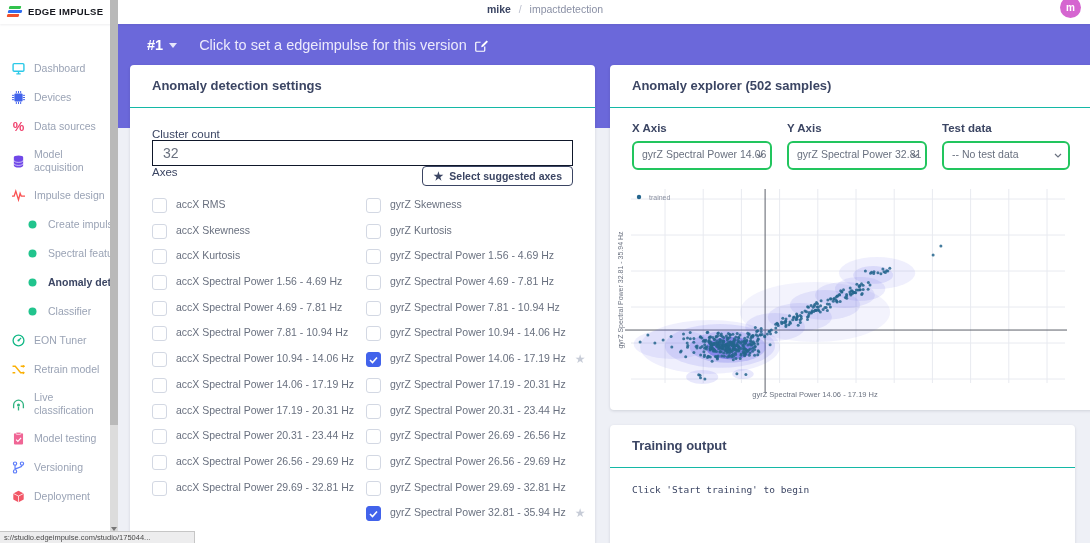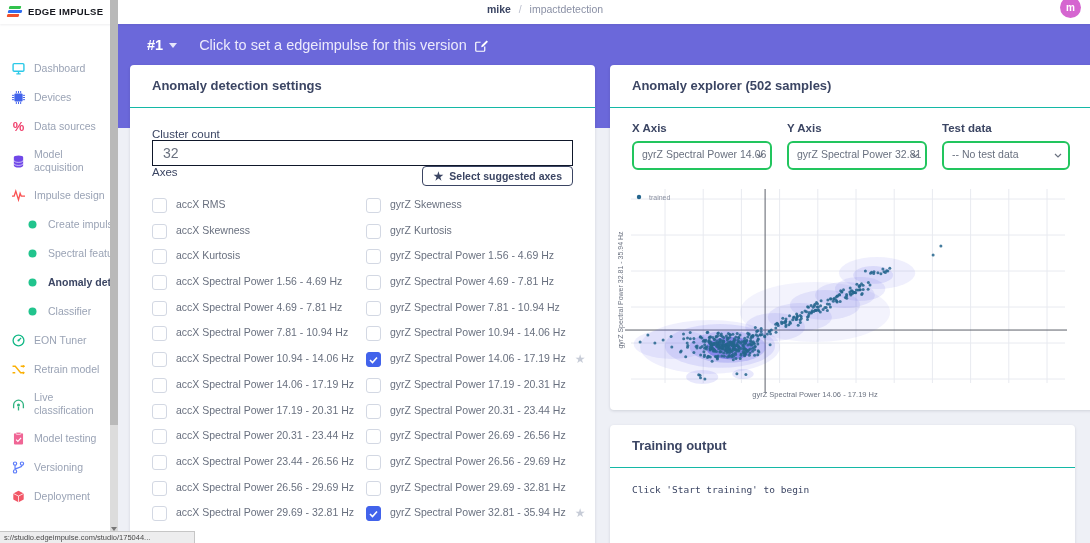--- a/index.html
+++ b/index.html
@@ -322,24 +322,20 @@
             <span class="cb"></span>
             <span class="axis-label">accX Spectral Power 14.06 - 17.19 Hz</span>
           </div>
           <div class="axis-row">
             <span class="cb"></span>
             <span class="axis-label">accX Spectral Power 17.19 - 20.31 Hz</span>
           </div>
           <div class="axis-row">
             <span class="cb"></span>
             <span class="axis-label">accX Spectral Power 20.31 - 23.44 Hz</span>
-          </div>
-          <div class="axis-row">
-            <span class="cb"></span>
-            <span class="axis-label">accX Spectral Power 23.44 - 26.56 Hz</span>
           </div>
           <div class="axis-row">
             <span class="cb"></span>
             <span class="axis-label">accX Spectral Power 26.56 - 29.69 Hz</span>
           </div>
           <div class="axis-row">
             <span class="cb"></span>
             <span class="axis-label">accX Spectral Power 29.69 - 32.81 Hz</span>
           </div>
         </div>

